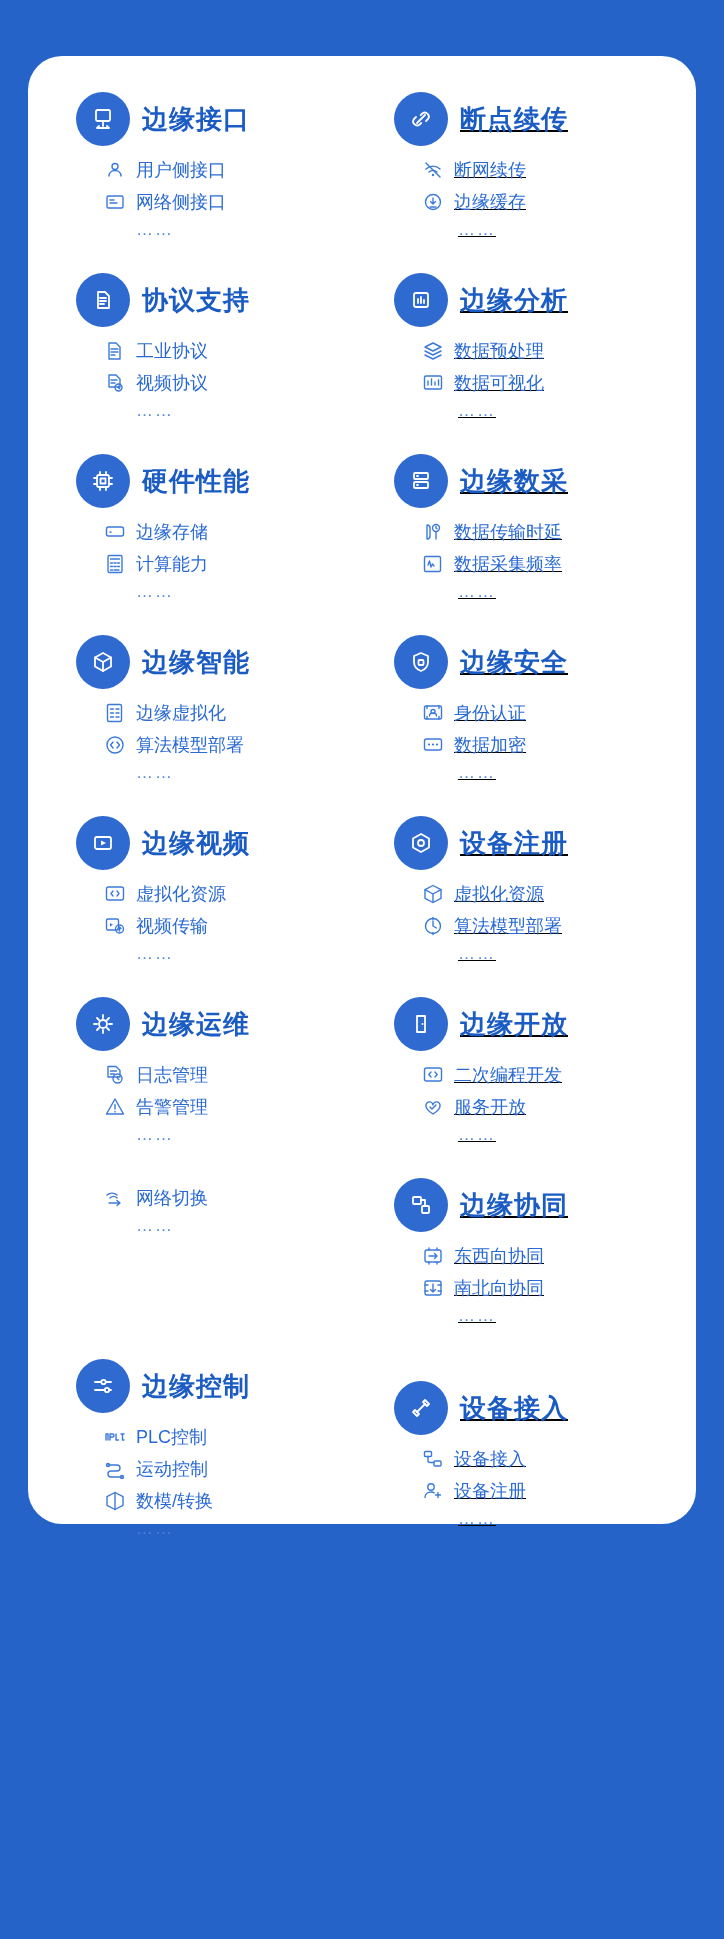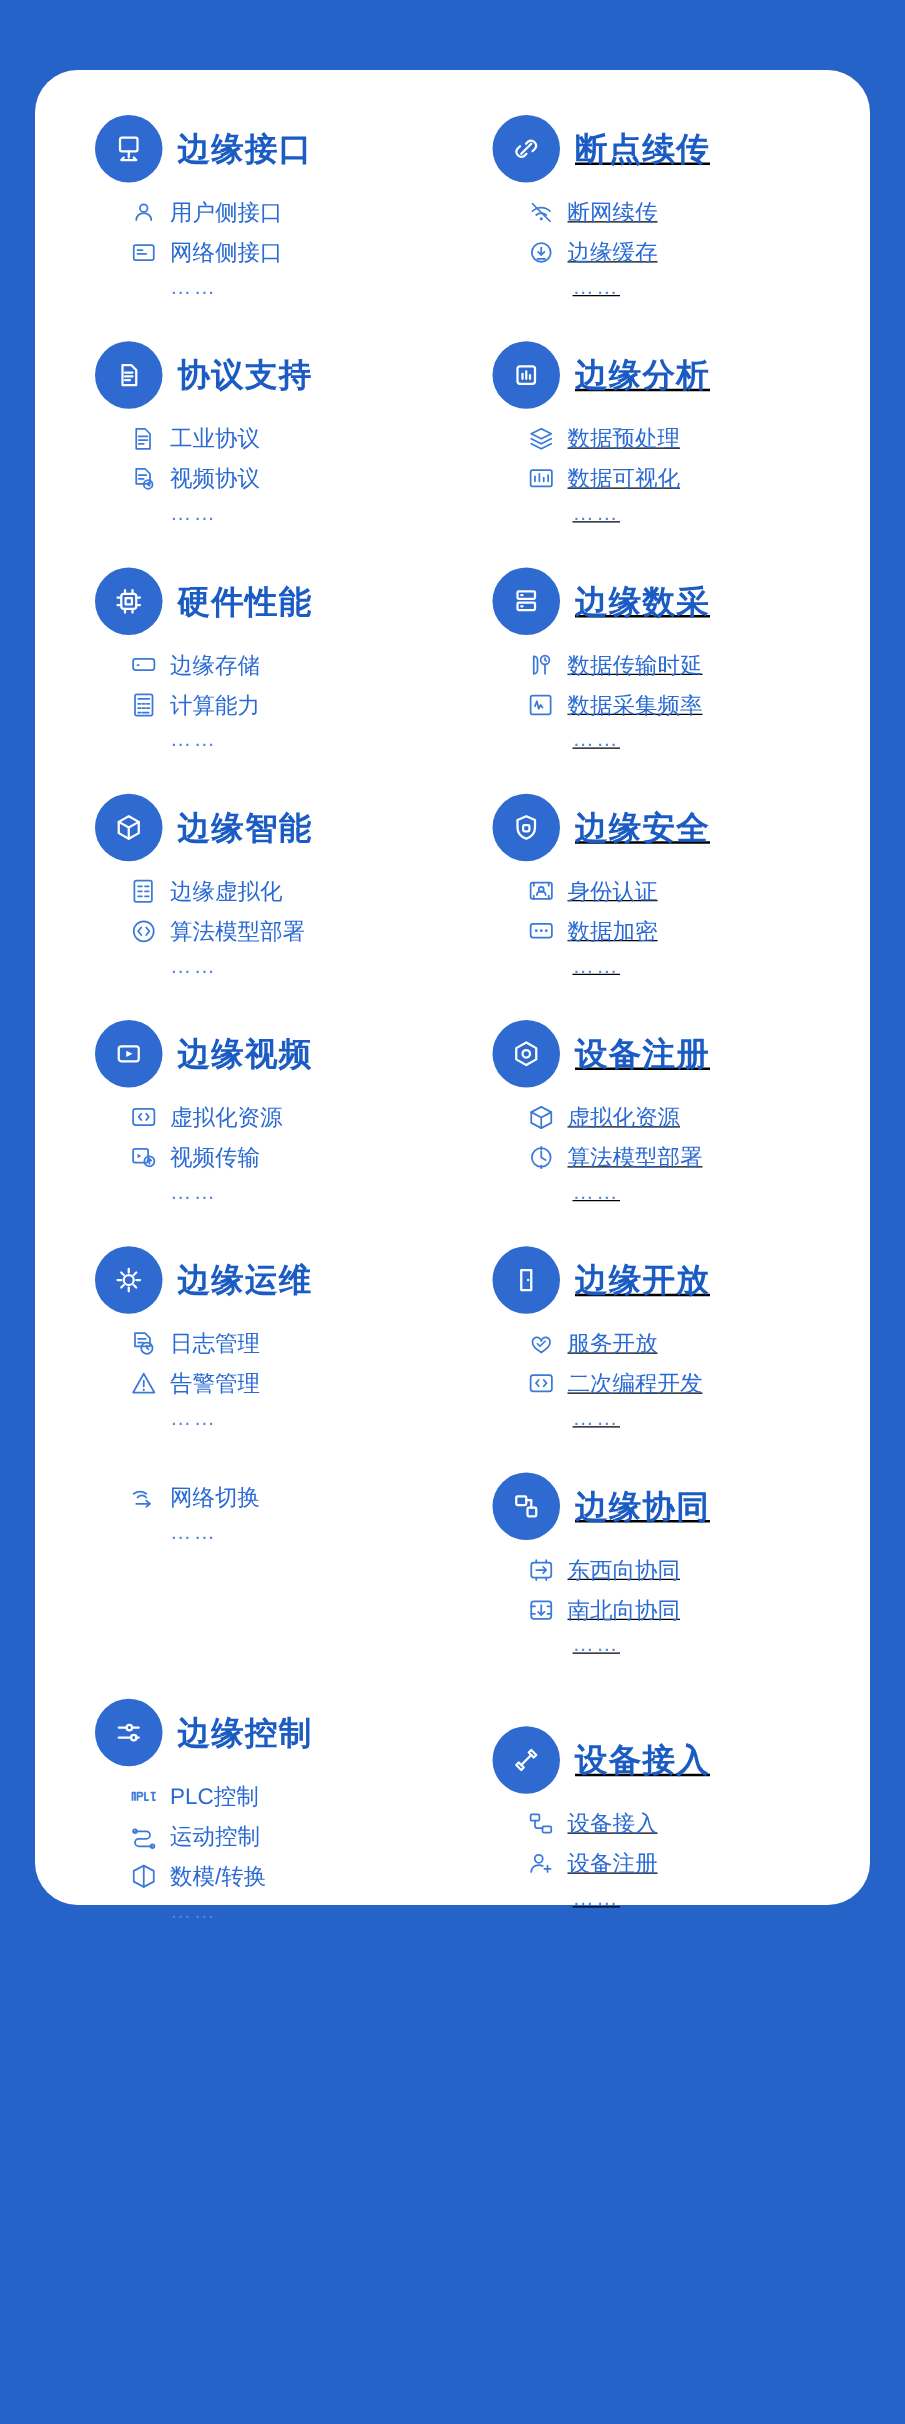--- a/index.html
+++ b/index.html
@@ -477,34 +477,34 @@
                 <path d="M12 8h8v16h-8z" fill="none" stroke="#ffffff" stroke-width="1.8" stroke-linecap="round" stroke-linejoin="round"></path>
                 <circle cx="17.5" cy="16" r="1" fill="#ffffff"></circle>
               </svg>
             </div>
             <div class="cat-title">边缘开放</div>
           </div>
           <div class="items">
             <div class="item">
               <span class="item-ico">
                 <svg width="22" height="22" viewBox="0 0 22 22">
+                  <rect x="2.5" y="4" width="17" height="13" rx="2" fill="none" stroke="#3c7ada" stroke-width="1.4" stroke-linecap="round" stroke-linejoin="round"></rect>
+                  <path d="M9 8l-2.2 2.5L9 13M13 8l2.2 2.5L13 13" fill="none" stroke="#3c7ada" stroke-width="1.4" stroke-linecap="round" stroke-linejoin="round"></path>
+                </svg>
+              </span>
+              <span class="item-label">二次编程开发</span>
+            </div>
+            <div class="item">
+              <span class="item-ico">
+                <svg width="22" height="22" viewBox="0 0 22 22">
                   <path d="M11 18c4-2.5 7-5 7-8a3.5 3.5 0 00-7-1.2A3.5 3.5 0 004 10c0 3 3 5.5 7 8z" fill="none" stroke="#3c7ada" stroke-width="1.4" stroke-linecap="round" stroke-linejoin="round"></path>
                   <path d="M8 11l2 2 4-4" fill="none" stroke="#3c7ada" stroke-width="1.4" stroke-linecap="round" stroke-linejoin="round"></path>
                 </svg>
               </span>
               <span class="item-label">服务开放</span>
-            </div>
-            <div class="item">
-              <span class="item-ico">
-                <svg width="22" height="22" viewBox="0 0 22 22">
-                  <rect x="2.5" y="4" width="17" height="13" rx="2" fill="none" stroke="#3c7ada" stroke-width="1.4" stroke-linecap="round" stroke-linejoin="round"></rect>
-                  <path d="M9 8l-2.2 2.5L9 13M13 8l2.2 2.5L13 13" fill="none" stroke="#3c7ada" stroke-width="1.4" stroke-linecap="round" stroke-linejoin="round"></path>
-                </svg>
-              </span>
-              <span class="item-label">二次编程开发</span>
             </div>
           </div>
           <div class="dots">……</div>
         </div>
         <div class="cell">
           <div class="items">
             <div class="item">
               <span class="item-ico">
                 <svg width="22" height="22" viewBox="0 0 22 22">
                   <path d="M3 8a8 8 0 0110 0M6 11a4.5 4.5 0 017 0" fill="none" stroke="#3c7ada" stroke-width="1.4" stroke-linecap="round" stroke-linejoin="round"></path>

